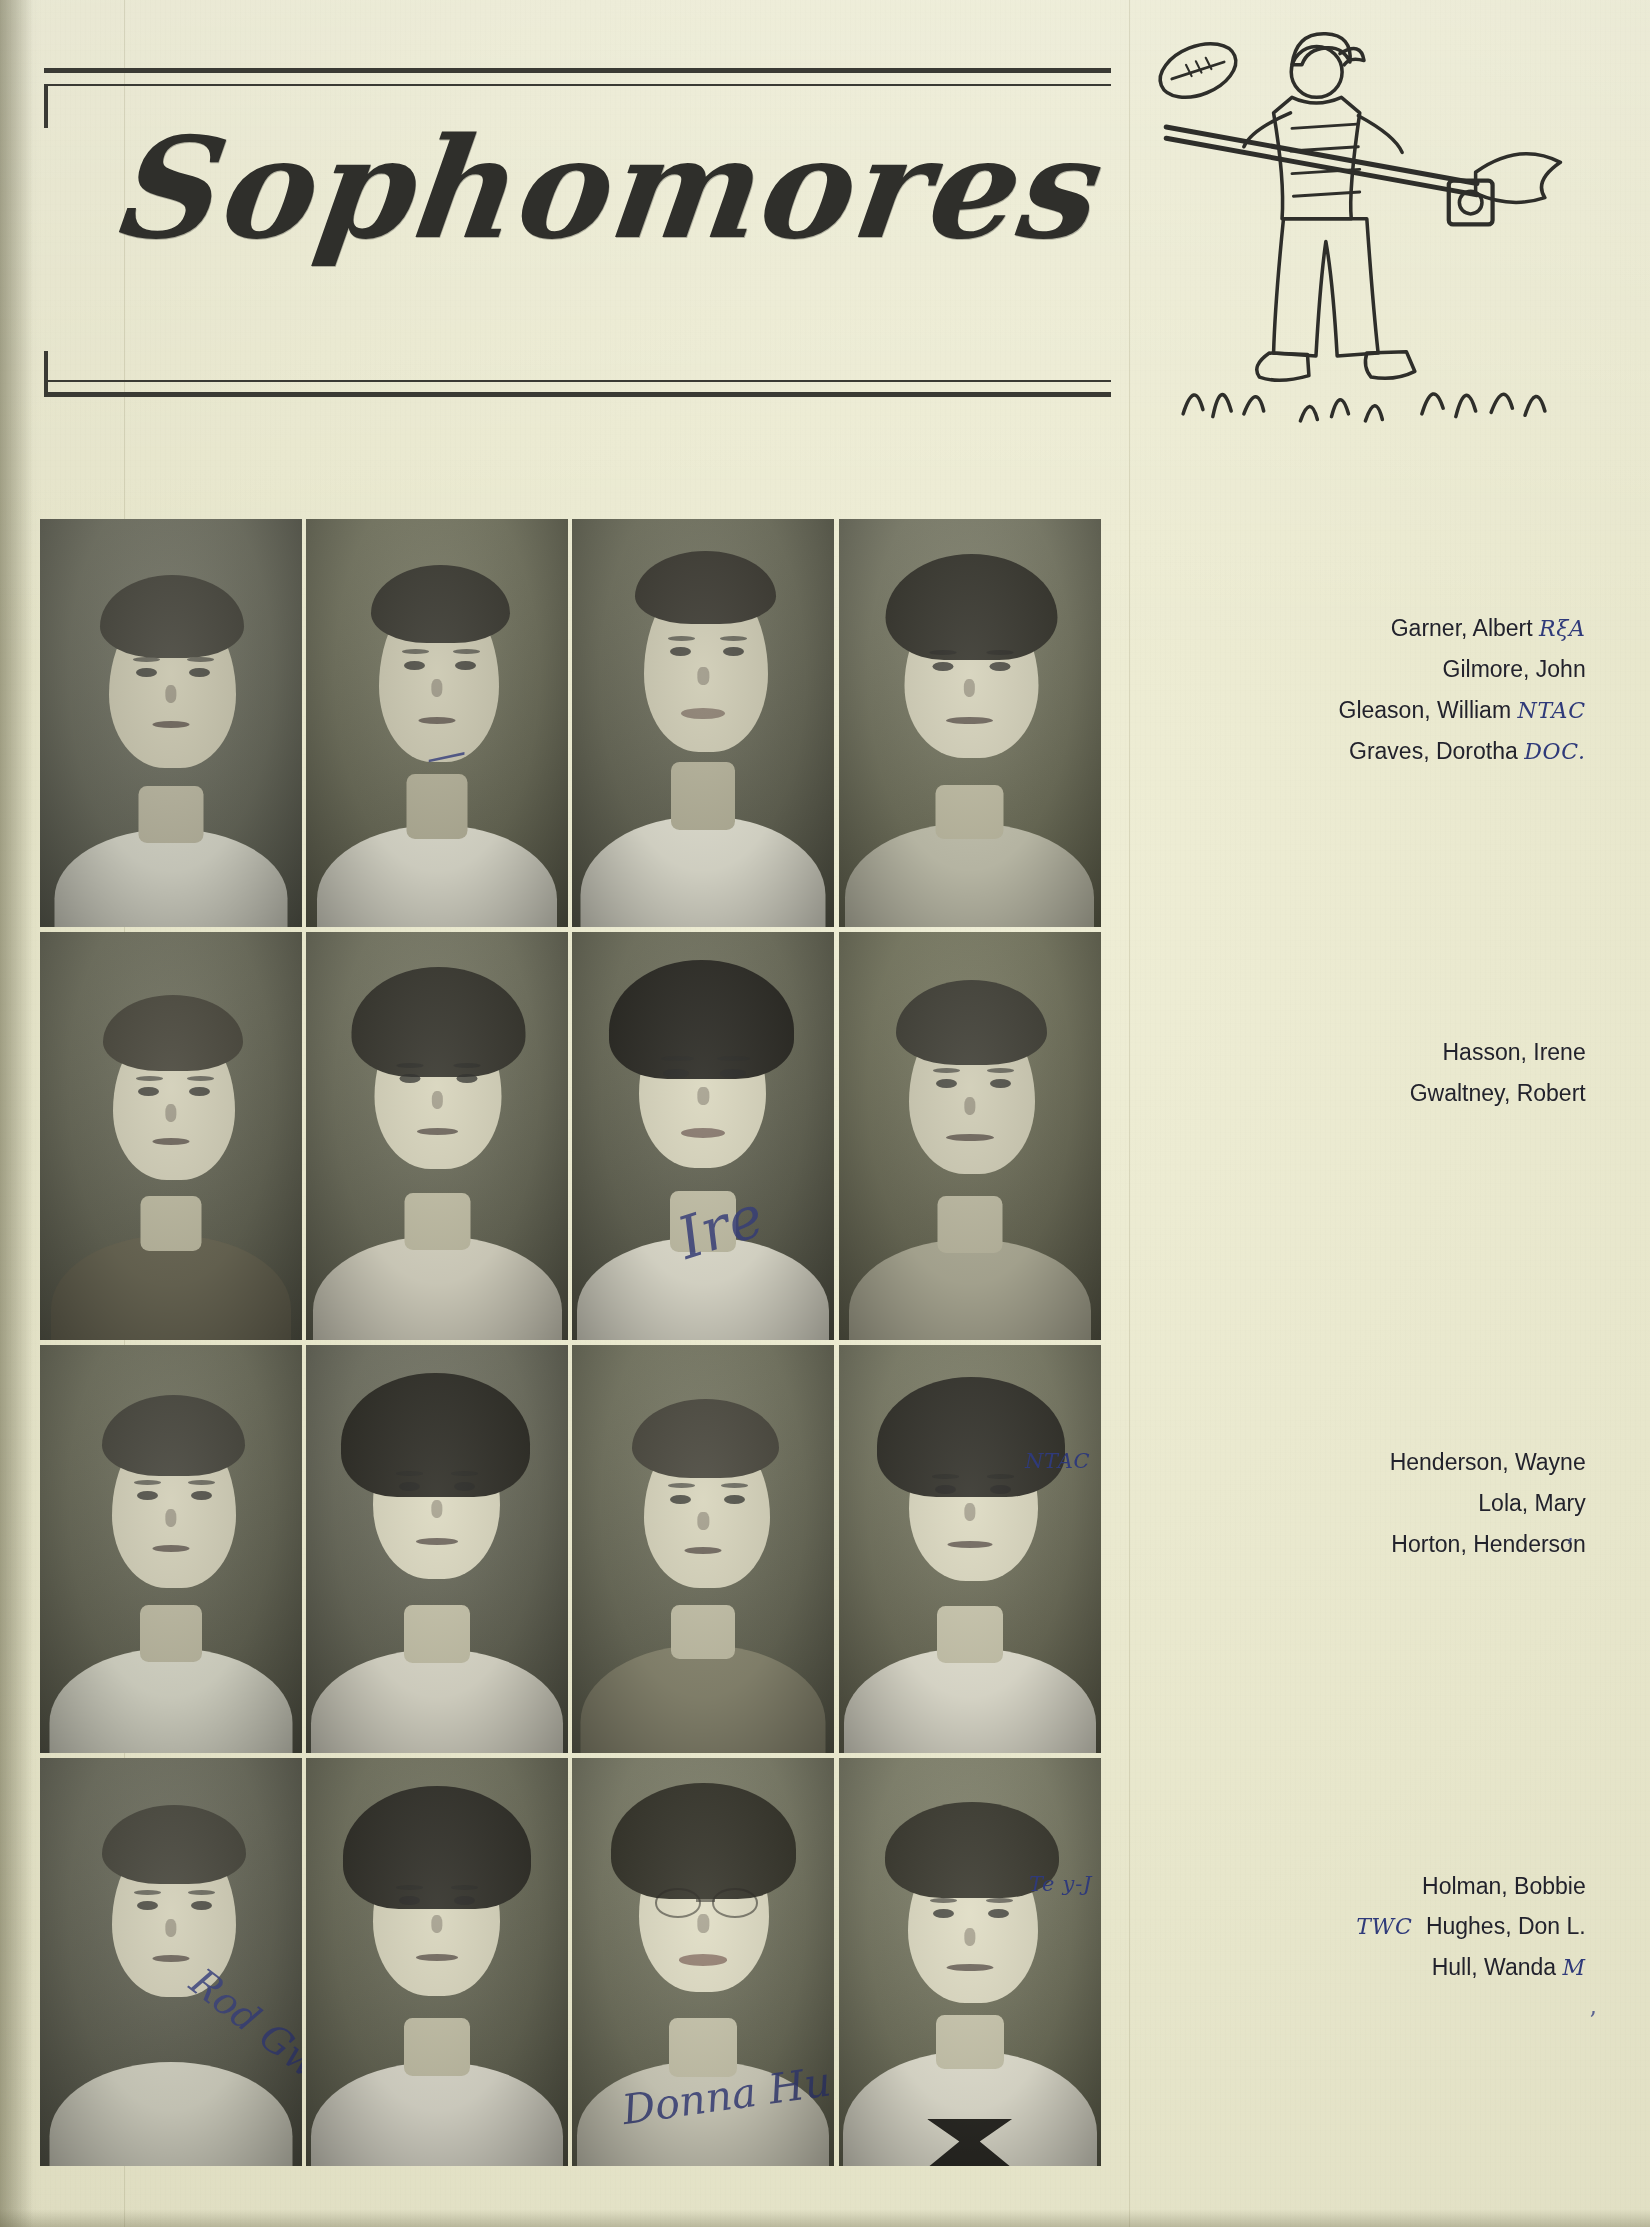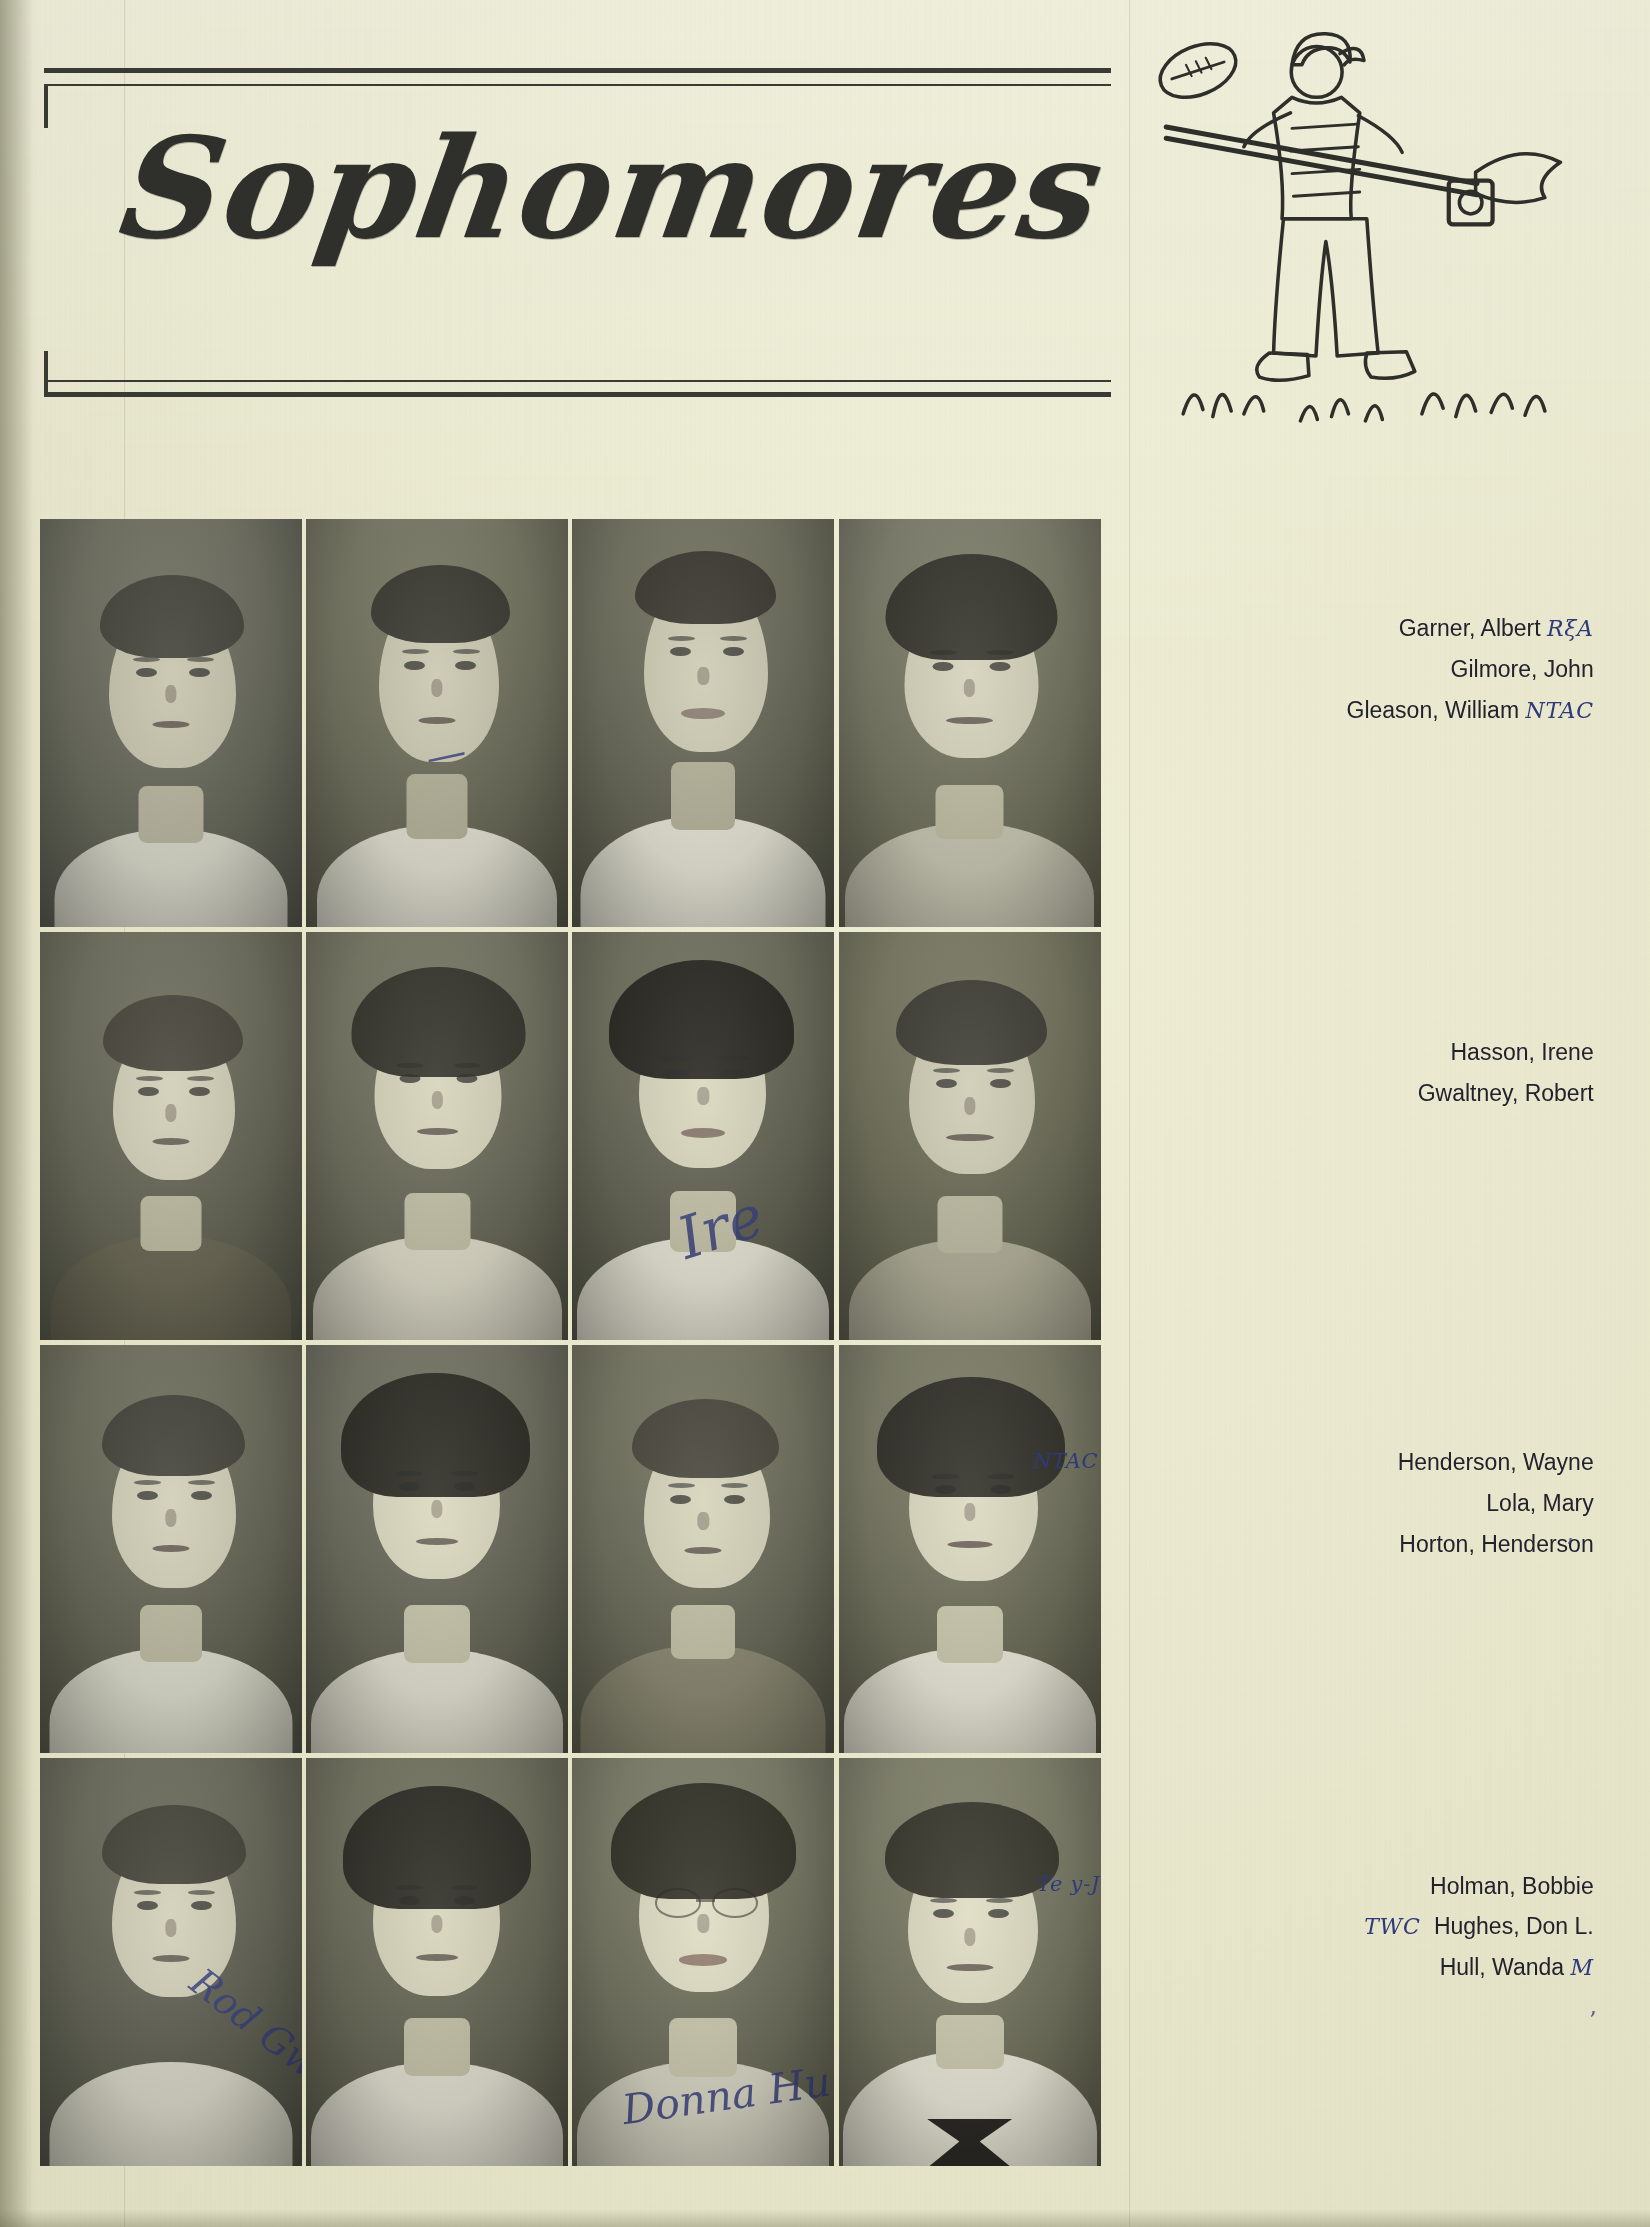--- a/index.html
+++ b/index.html
@@ -166,21 +166,21 @@
   
   #names {
     position: absolute;
     left: 1159px;
     top: 608px;
     width: 438px;
     color: #23232b;
   }
   .name-group {
     position: absolute;
-    left: 8px;
+    left: 0;
     width: 438px;
   }
   .name-line {
     font-family: "Liberation Sans", sans-serif;
     font-size: 23px;
     line-height: 40px;
     color: #22222c;
     white-space: nowrap;
     text-align: right;
     padding-right: 11.3px;
@@ -588,20 +588,24 @@
         <span class="annot">RξA</span>
       </div>
       <div class="name-line">
         <span>Gilmore, John</span>
         <span class="annot"></span>
       </div>
       <div class="name-line">
         <span>Gleason, William</span>
         <span class="annot">NTAC</span>
       </div>
+      <div class="name-line">
+        <span>Graves, Dorotha</span>
+        <span class="annot">DOC.</span>
+      </div>
     </div>
 
     <div class="name-group" style="top:424px;">
       <div class="name-line">
         <span>Hasson, Irene</span>
         <span class="annot"></span>
       </div>
       <div class="name-line">
         <span>Gwaltney, Robert</span>
         <span class="annot"></span>

